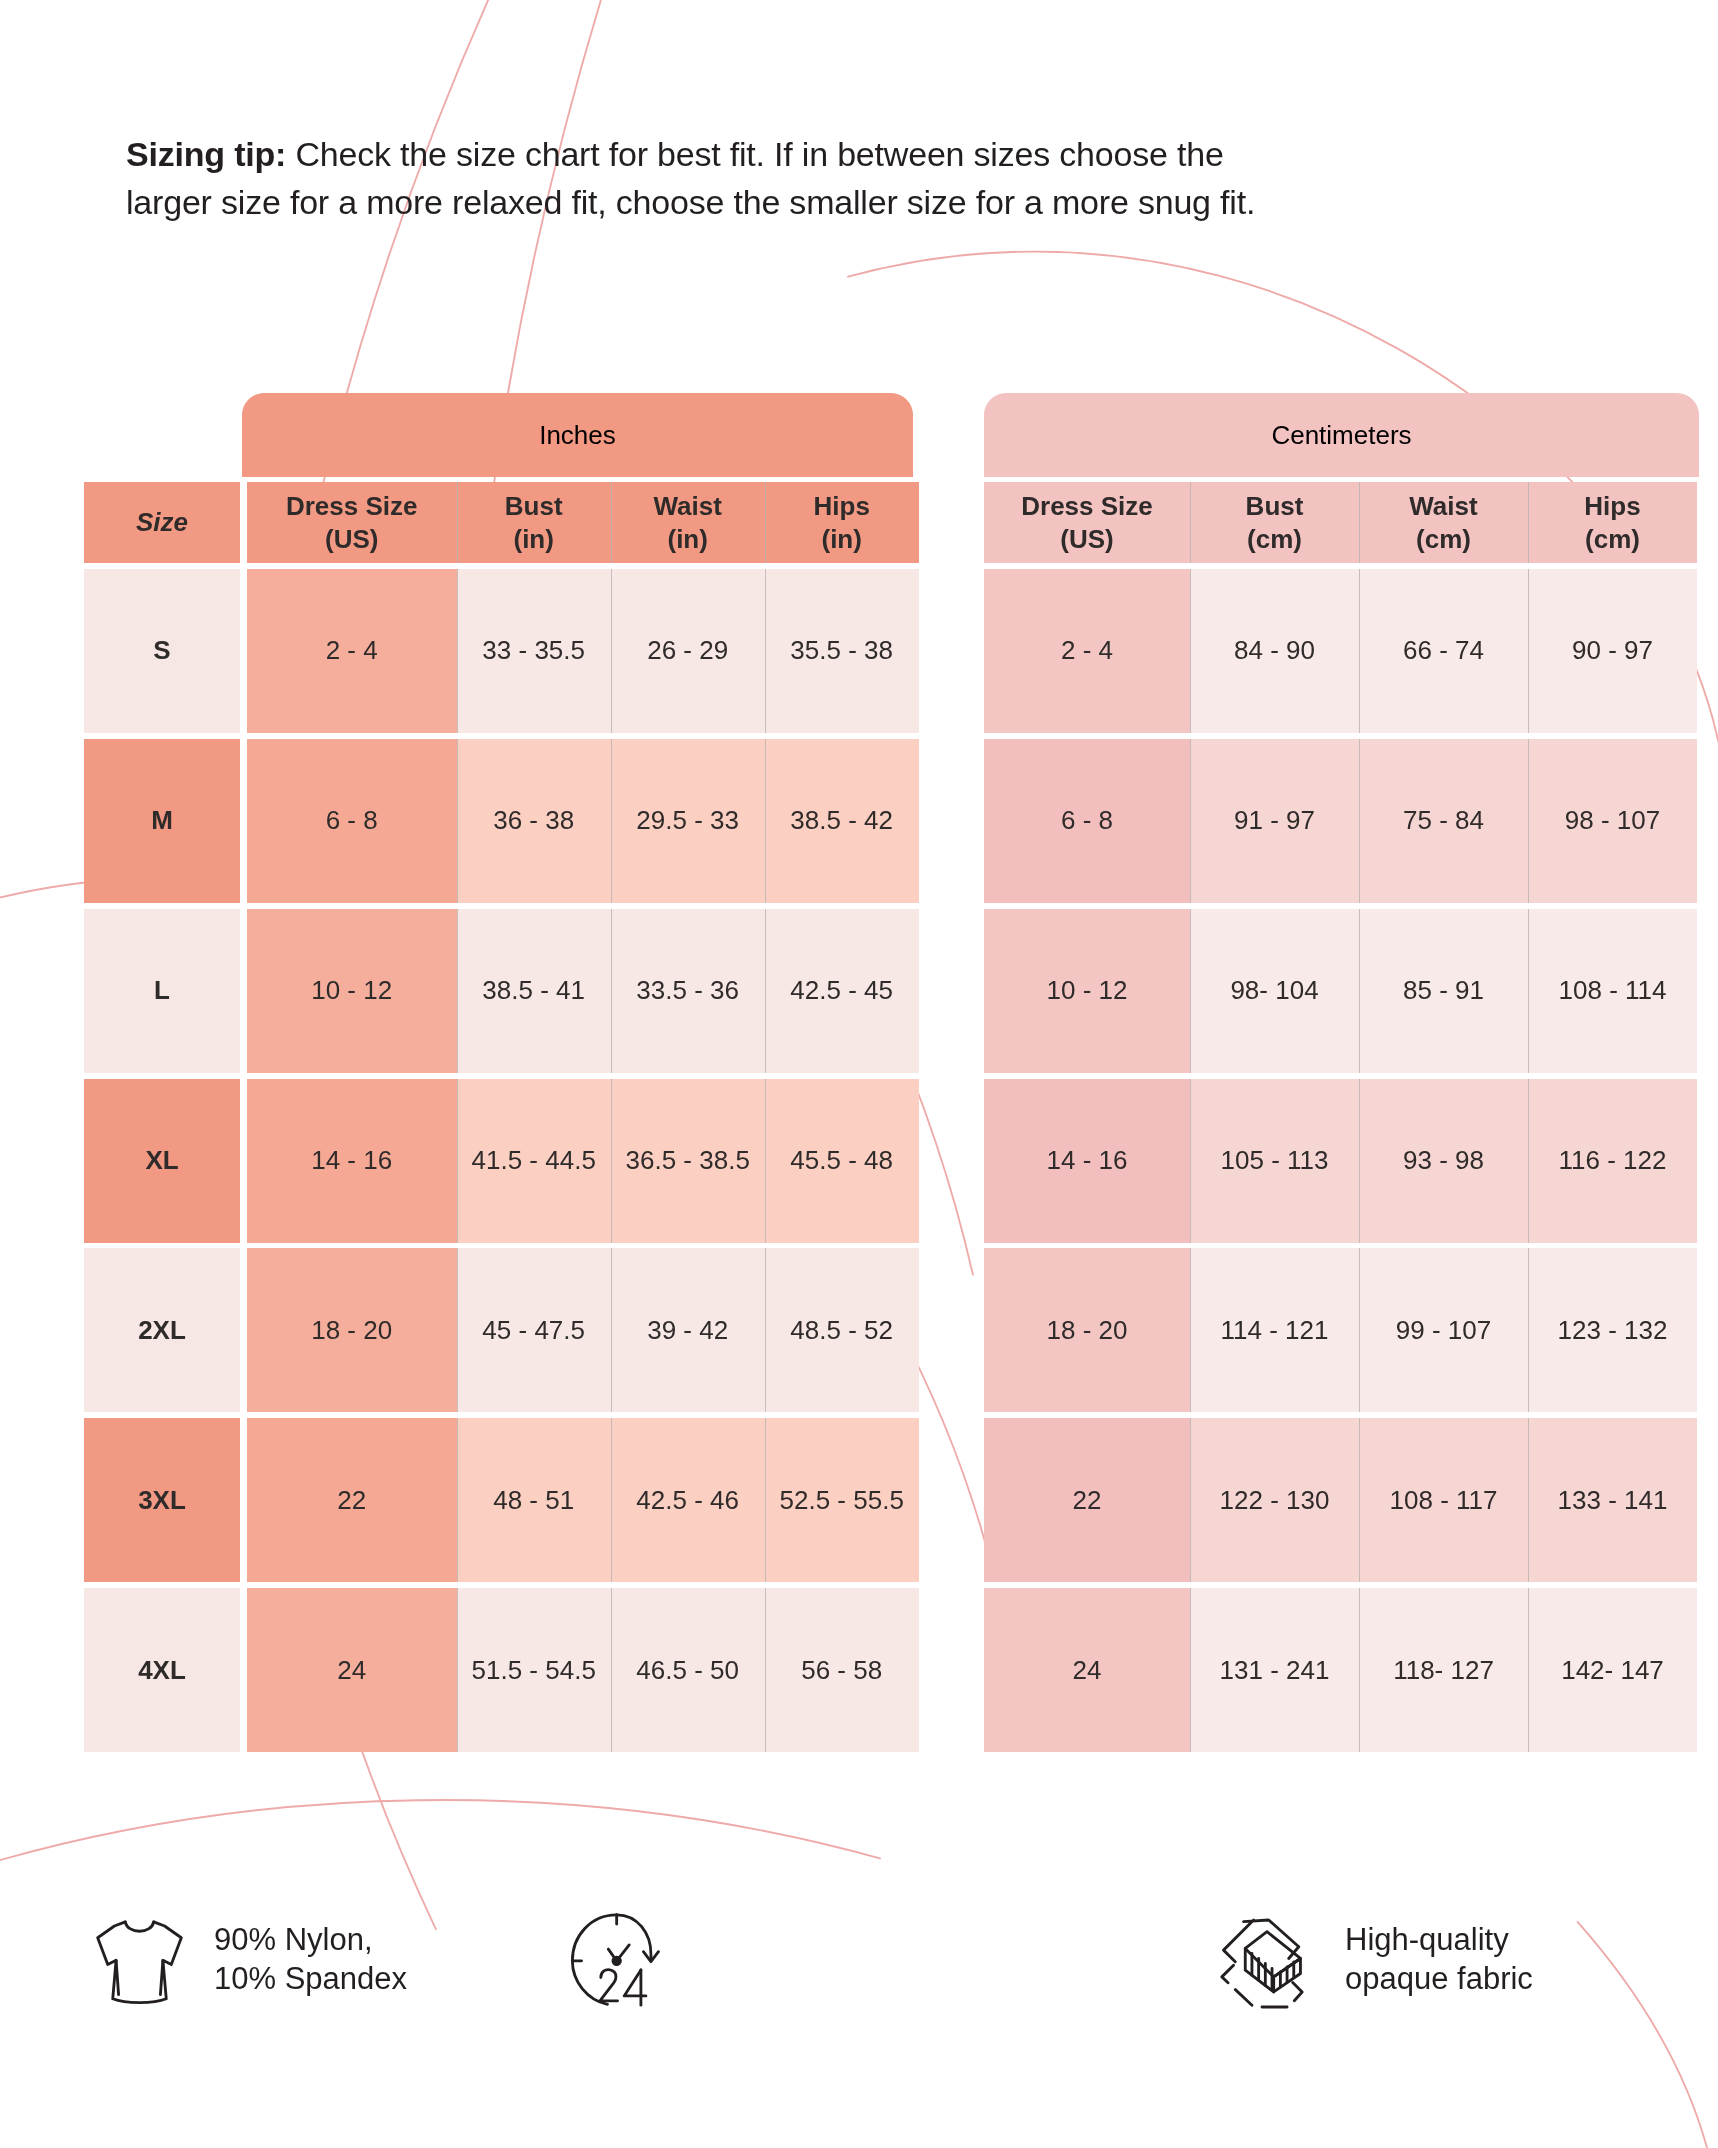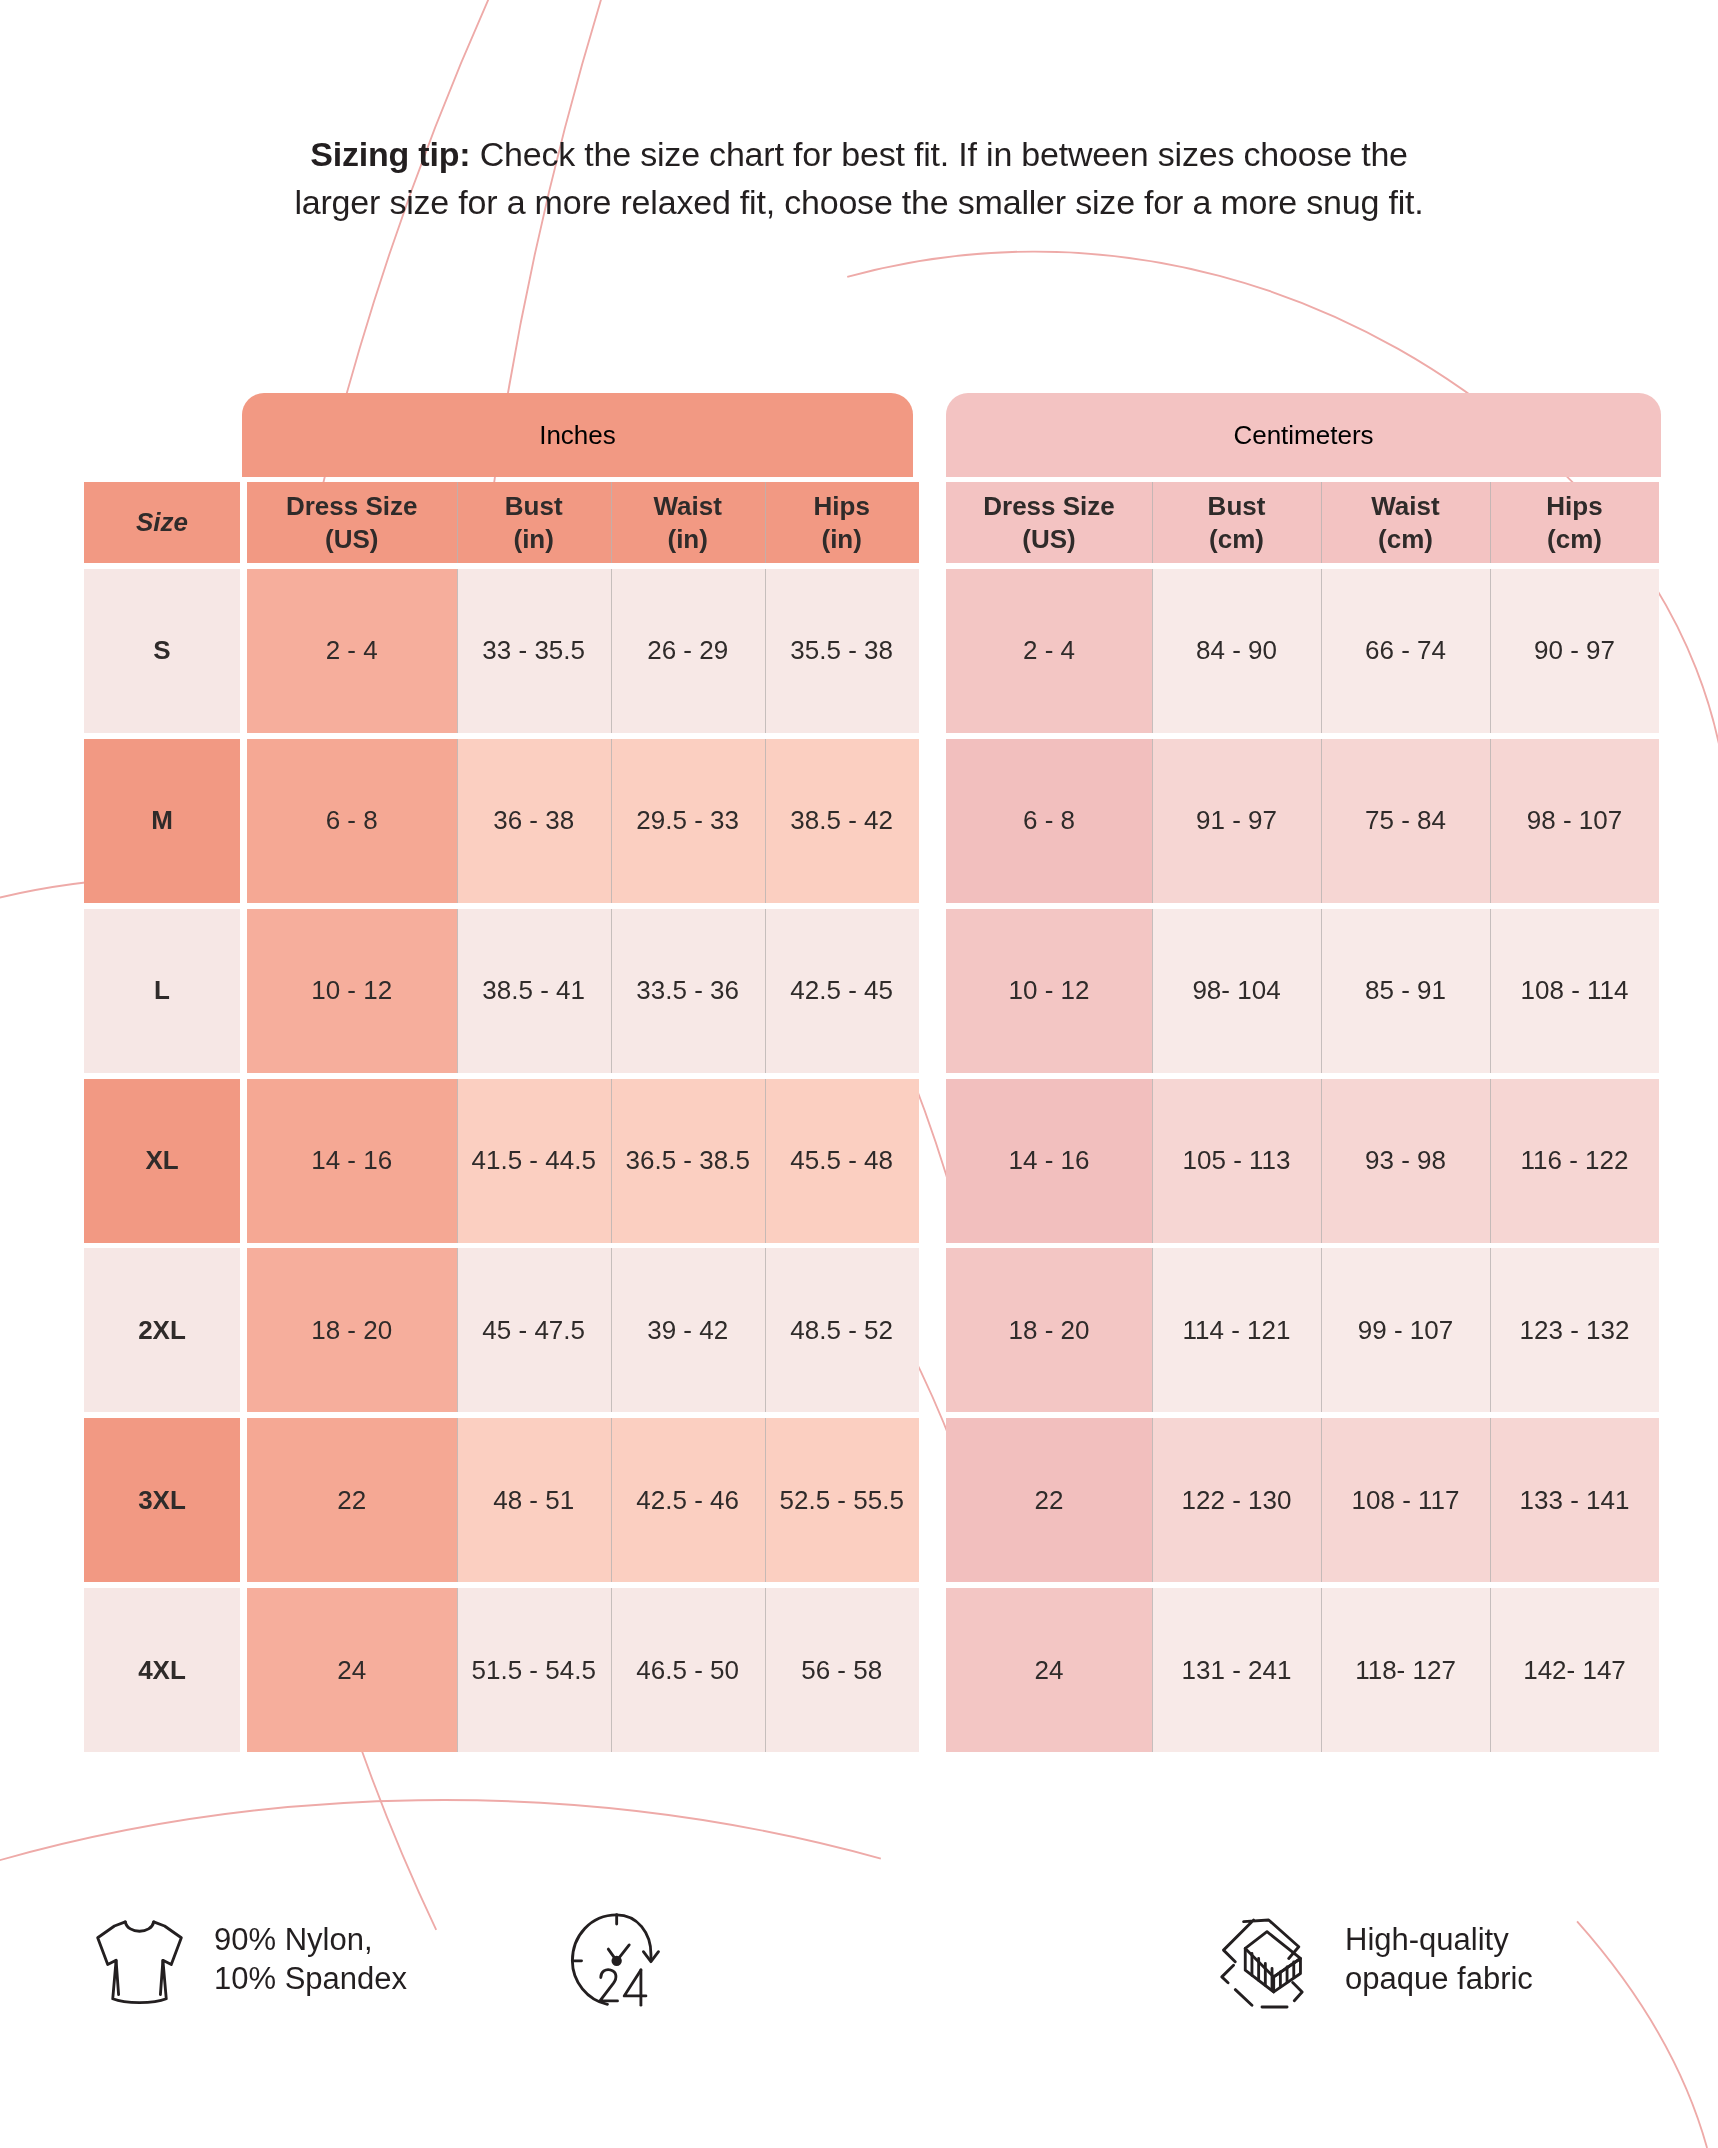--- a/index.html
+++ b/index.html
@@ -27,21 +27,20 @@
     width: 1718px; height: 2148px;
     pointer-events: none;
     z-index: 0;
   }
 
   
   #sizing-tip {
     position: absolute;
     left: 0; top: 130px;
     width: 1718px;
-    text-align: center;
     z-index: 3;
     padding: 0 126px;
     line-height: 1.42;
   }
   #sizing-tip .tip-line {
     font-size: 34px;
     color: #231f20;
     letter-spacing: -0.2px;
   }
   #sizing-tip .tip-bold { font-weight: bold; }
@@ -54,21 +53,21 @@
     z-index: 2;
   }
 
   .unit-block {
     position: absolute;
     top: 0;
   }
 
   
   #inches-block { left: 84px; }
-  #cm-block     { left: 914px; padding-left: 32px; }
+  #cm-block     { left: 952px; padding-left: 32px; }
 
   .unit-banner {
     height: 84px;
     border-radius: 22px 22px 0 0;
     display: flex;
     align-items: center;
     justify-content: center;
     font-size: 26px;
     color: #000000;
     margin-bottom: 5px;

